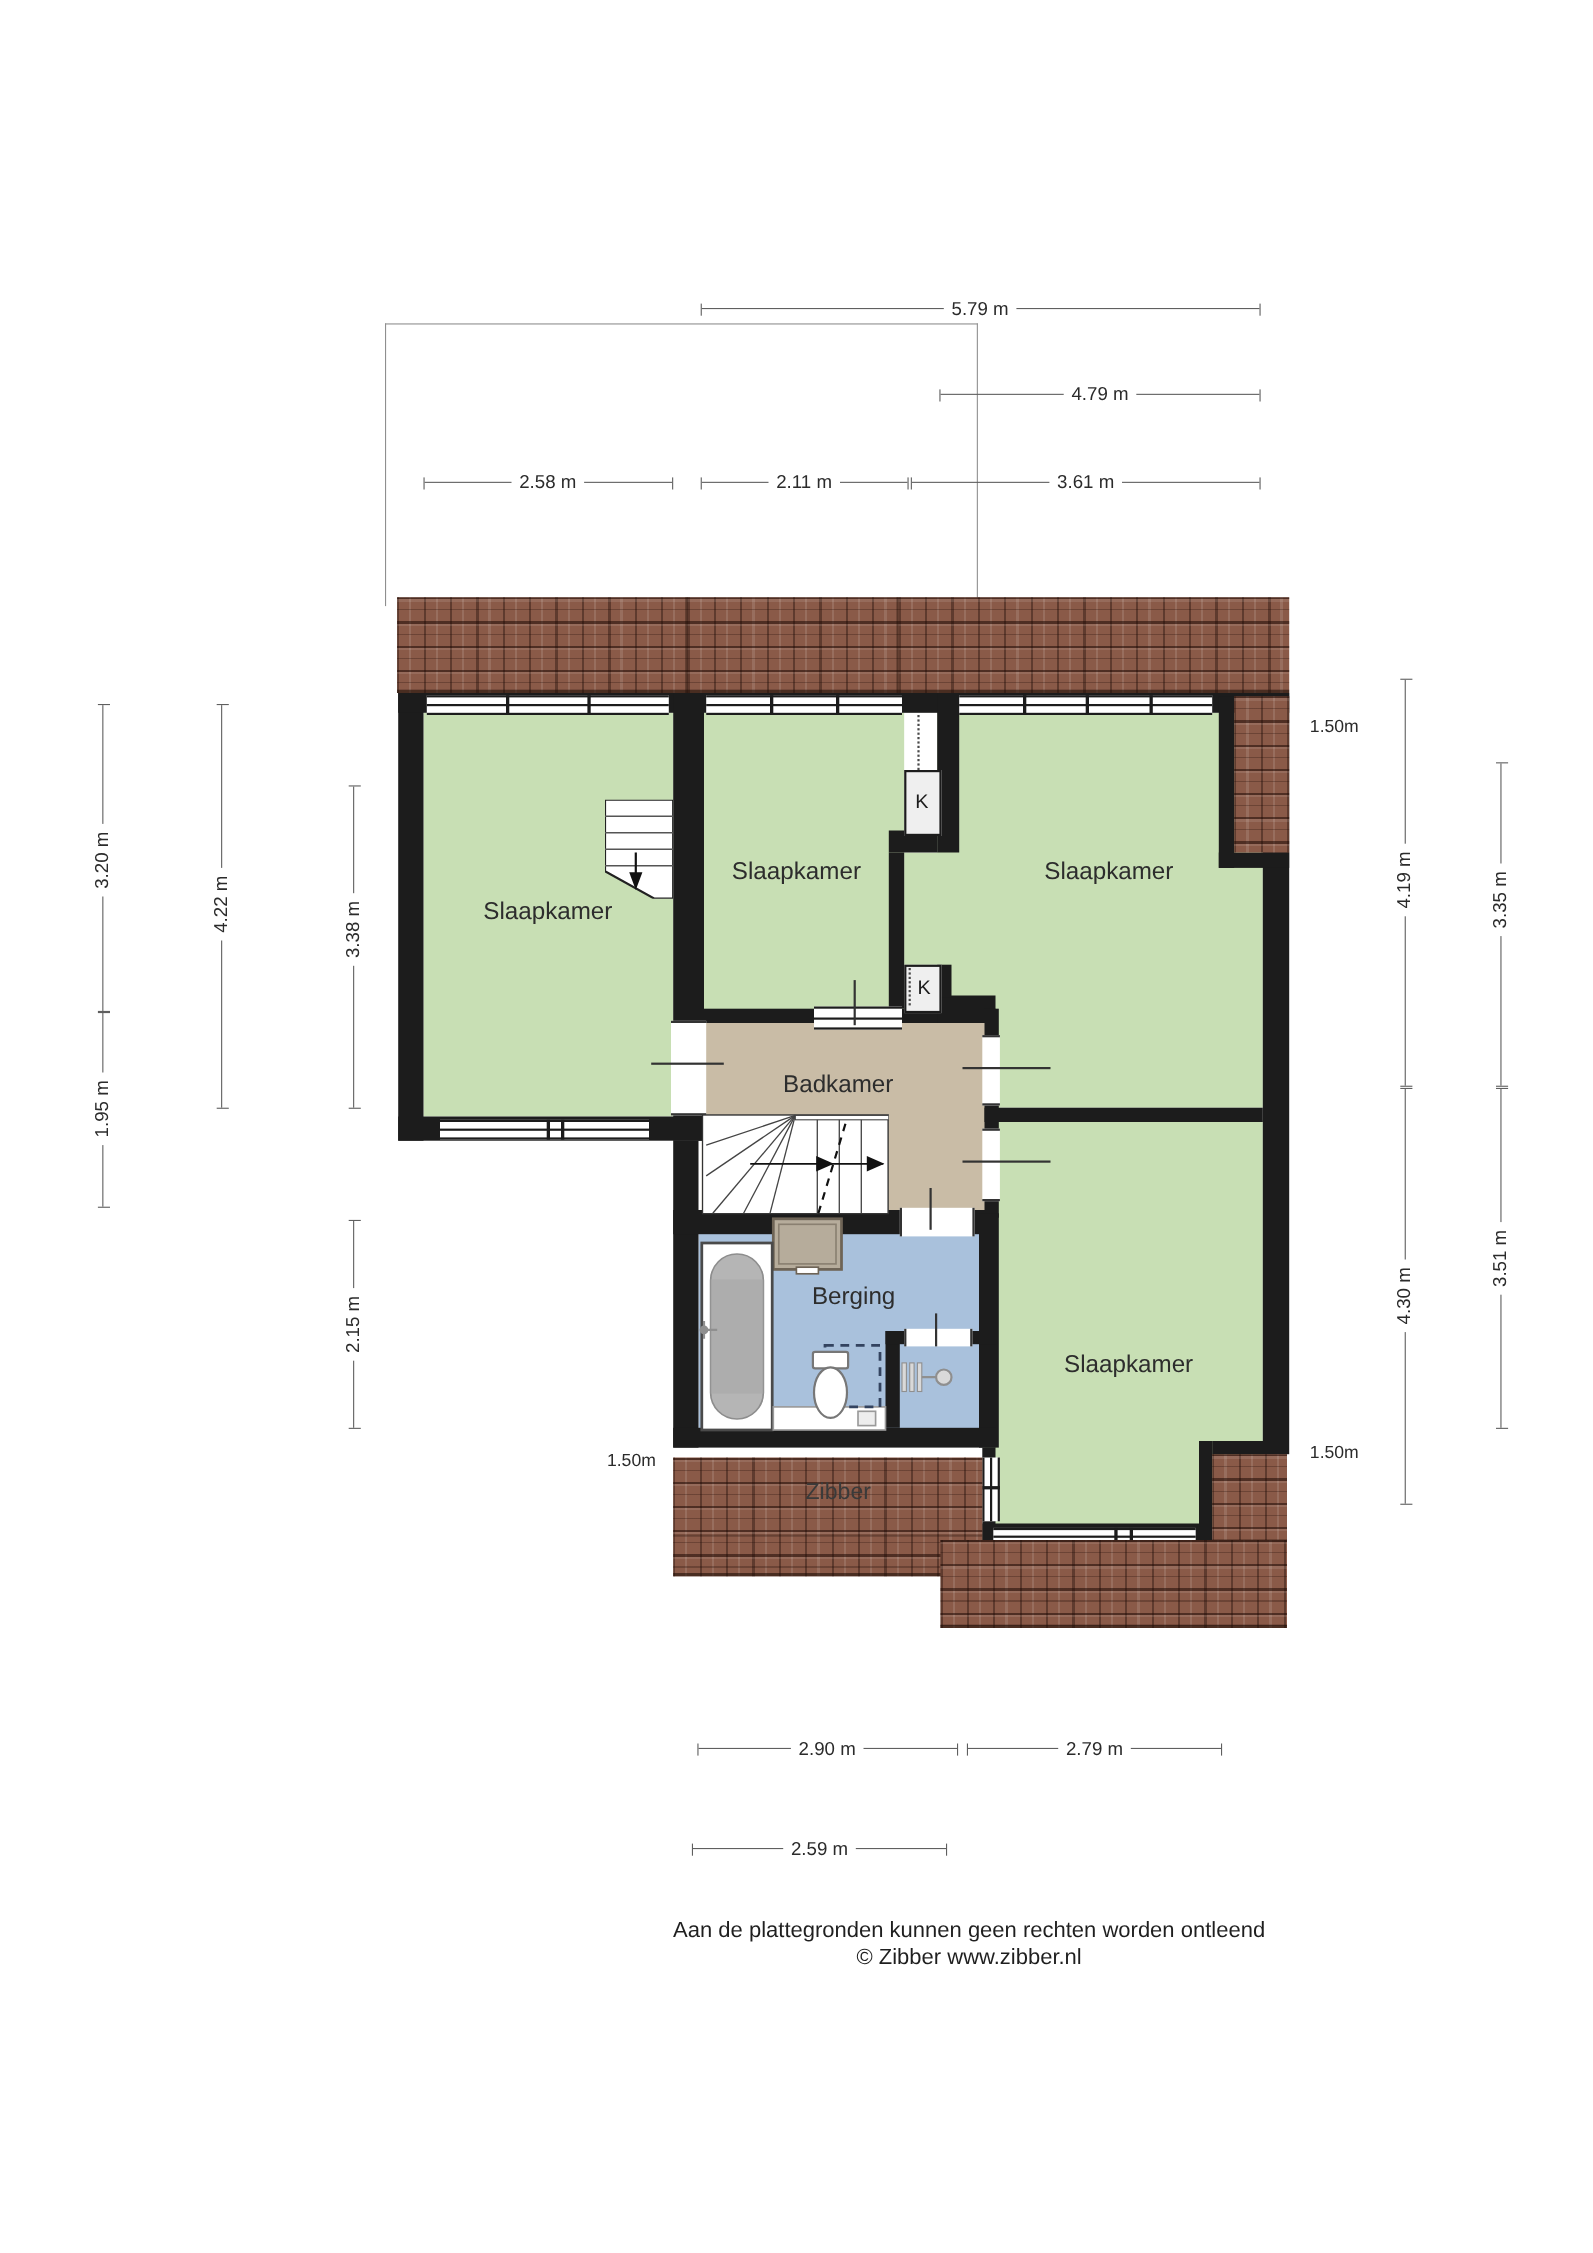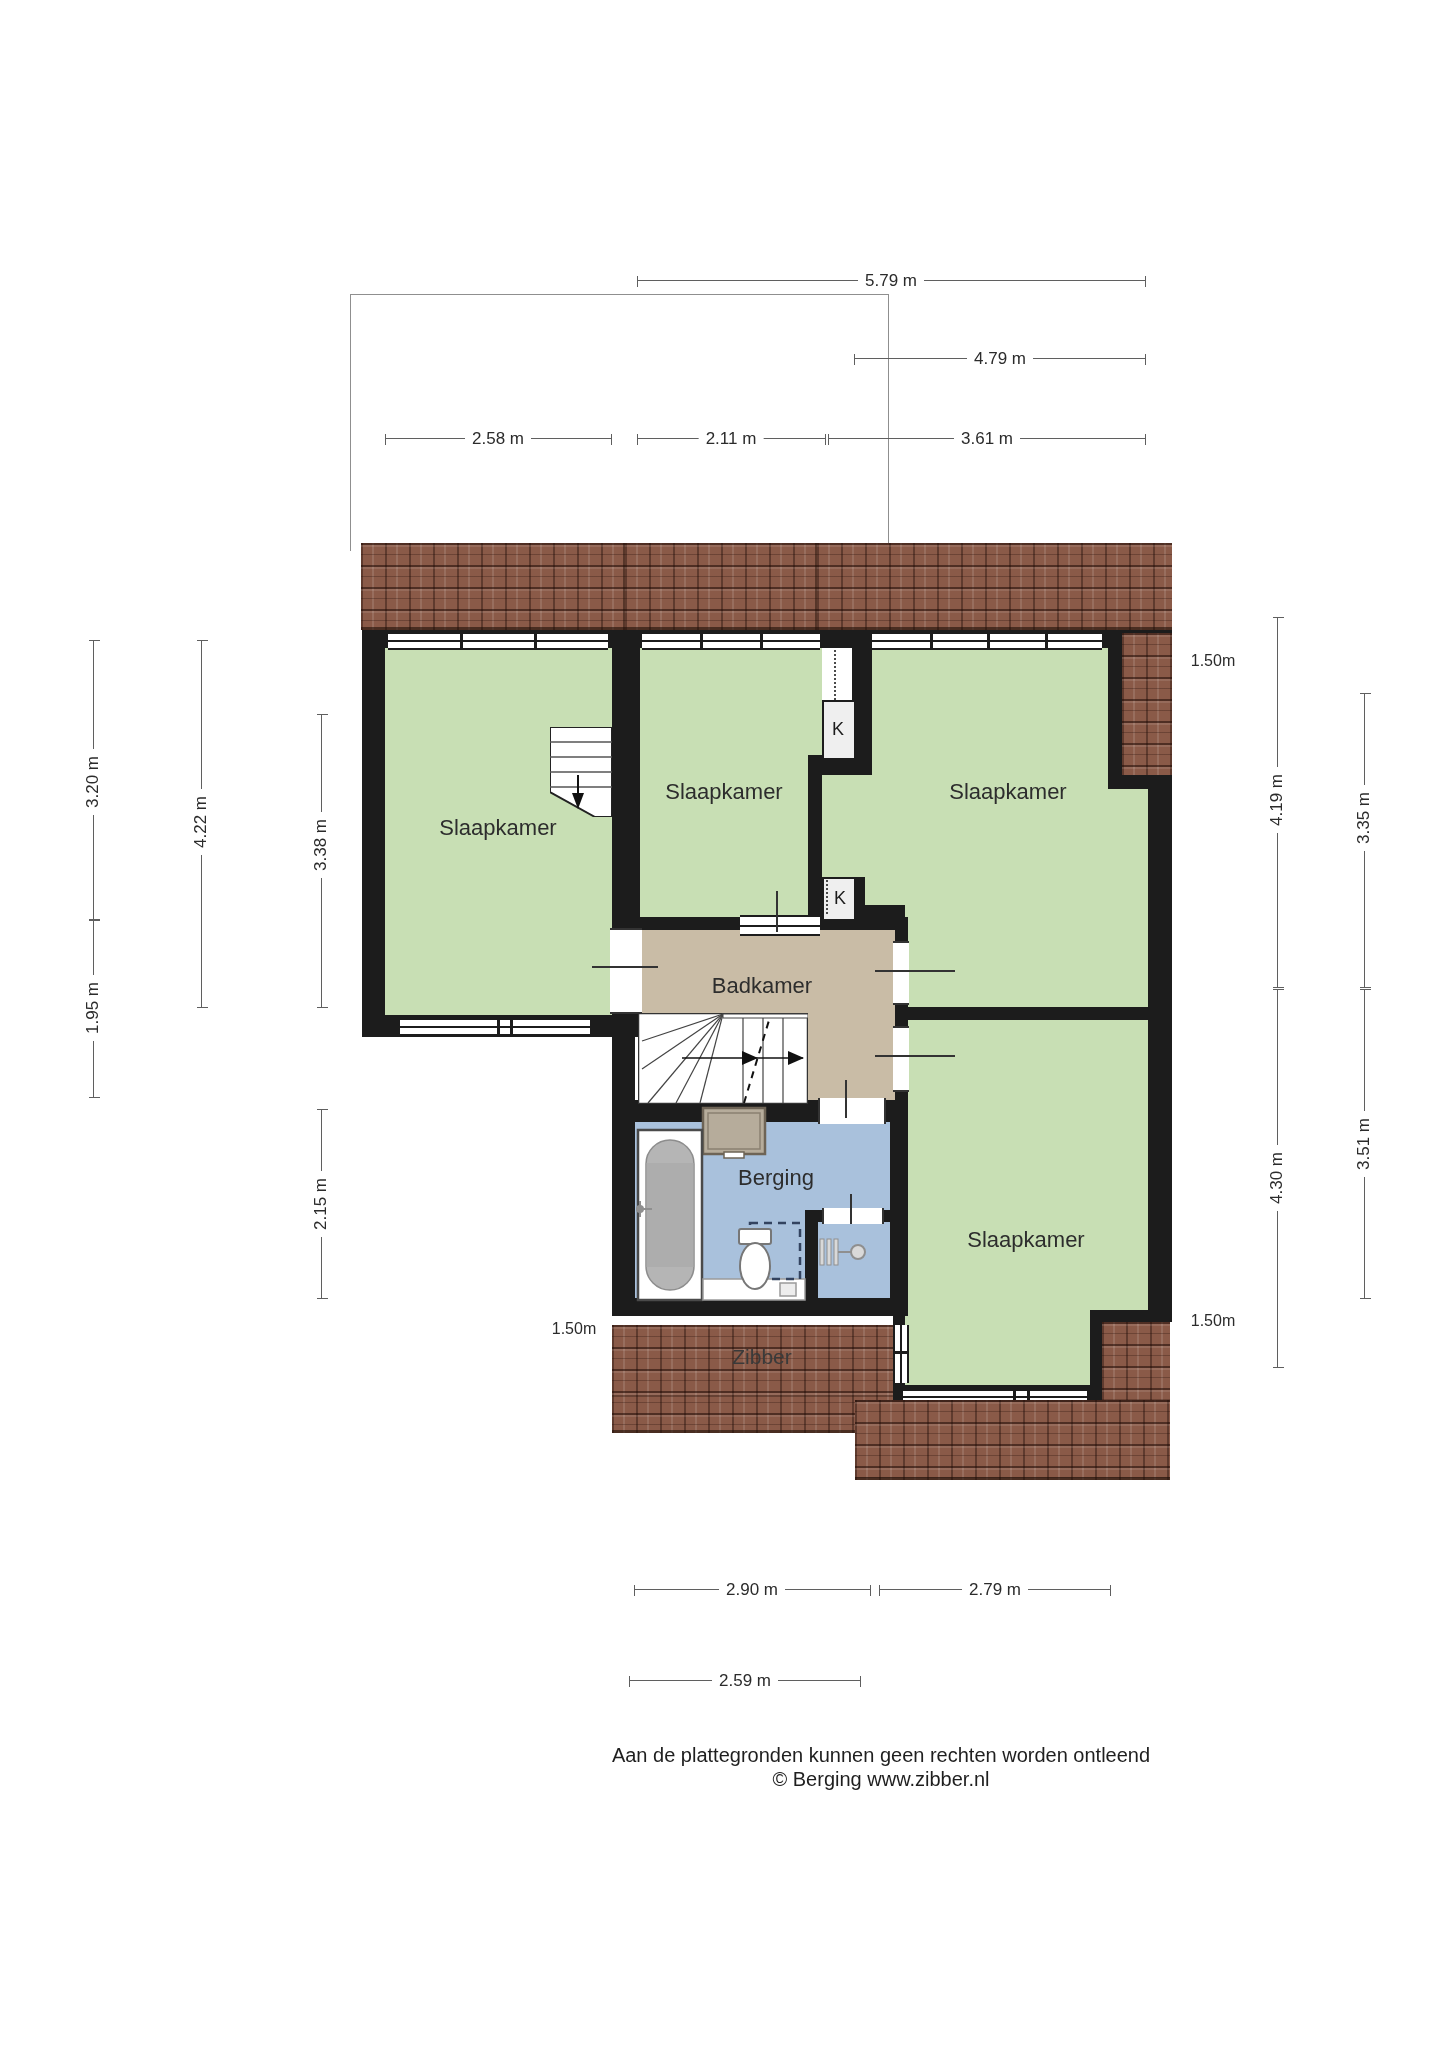--- a/index.html
+++ b/index.html
@@ -266,15 +266,15 @@
   <div class="dim-label rot" style="left:1364px;top:1144px">3.51 m</div>
 
   <div class="dim-h" style="left:635px;top:1589px;width:235px"></div>
   <div class="dim-label" style="left:752px;top:1590px">2.90 m</div>
   <div class="dim-h" style="left:880px;top:1589px;width:230px"></div>
   <div class="dim-label" style="left:995px;top:1590px">2.79 m</div>
   <div class="dim-h" style="left:630px;top:1680px;width:230px"></div>
   <div class="dim-label" style="left:745px;top:1681px">2.59 m</div>
 
   <div class="footer-line" style="left:881px;top:1744px">Aan de plattegronden kunnen geen rechten worden ontleend</div>
-  <div class="footer-line" style="left:881px;top:1768px">© Berging www.zibber.nl</div>
+  <div class="footer-line" style="left:881px;top:1768px">© Zibber www.zibber.nl</div>
 
 </div>
 
 </body></html>

